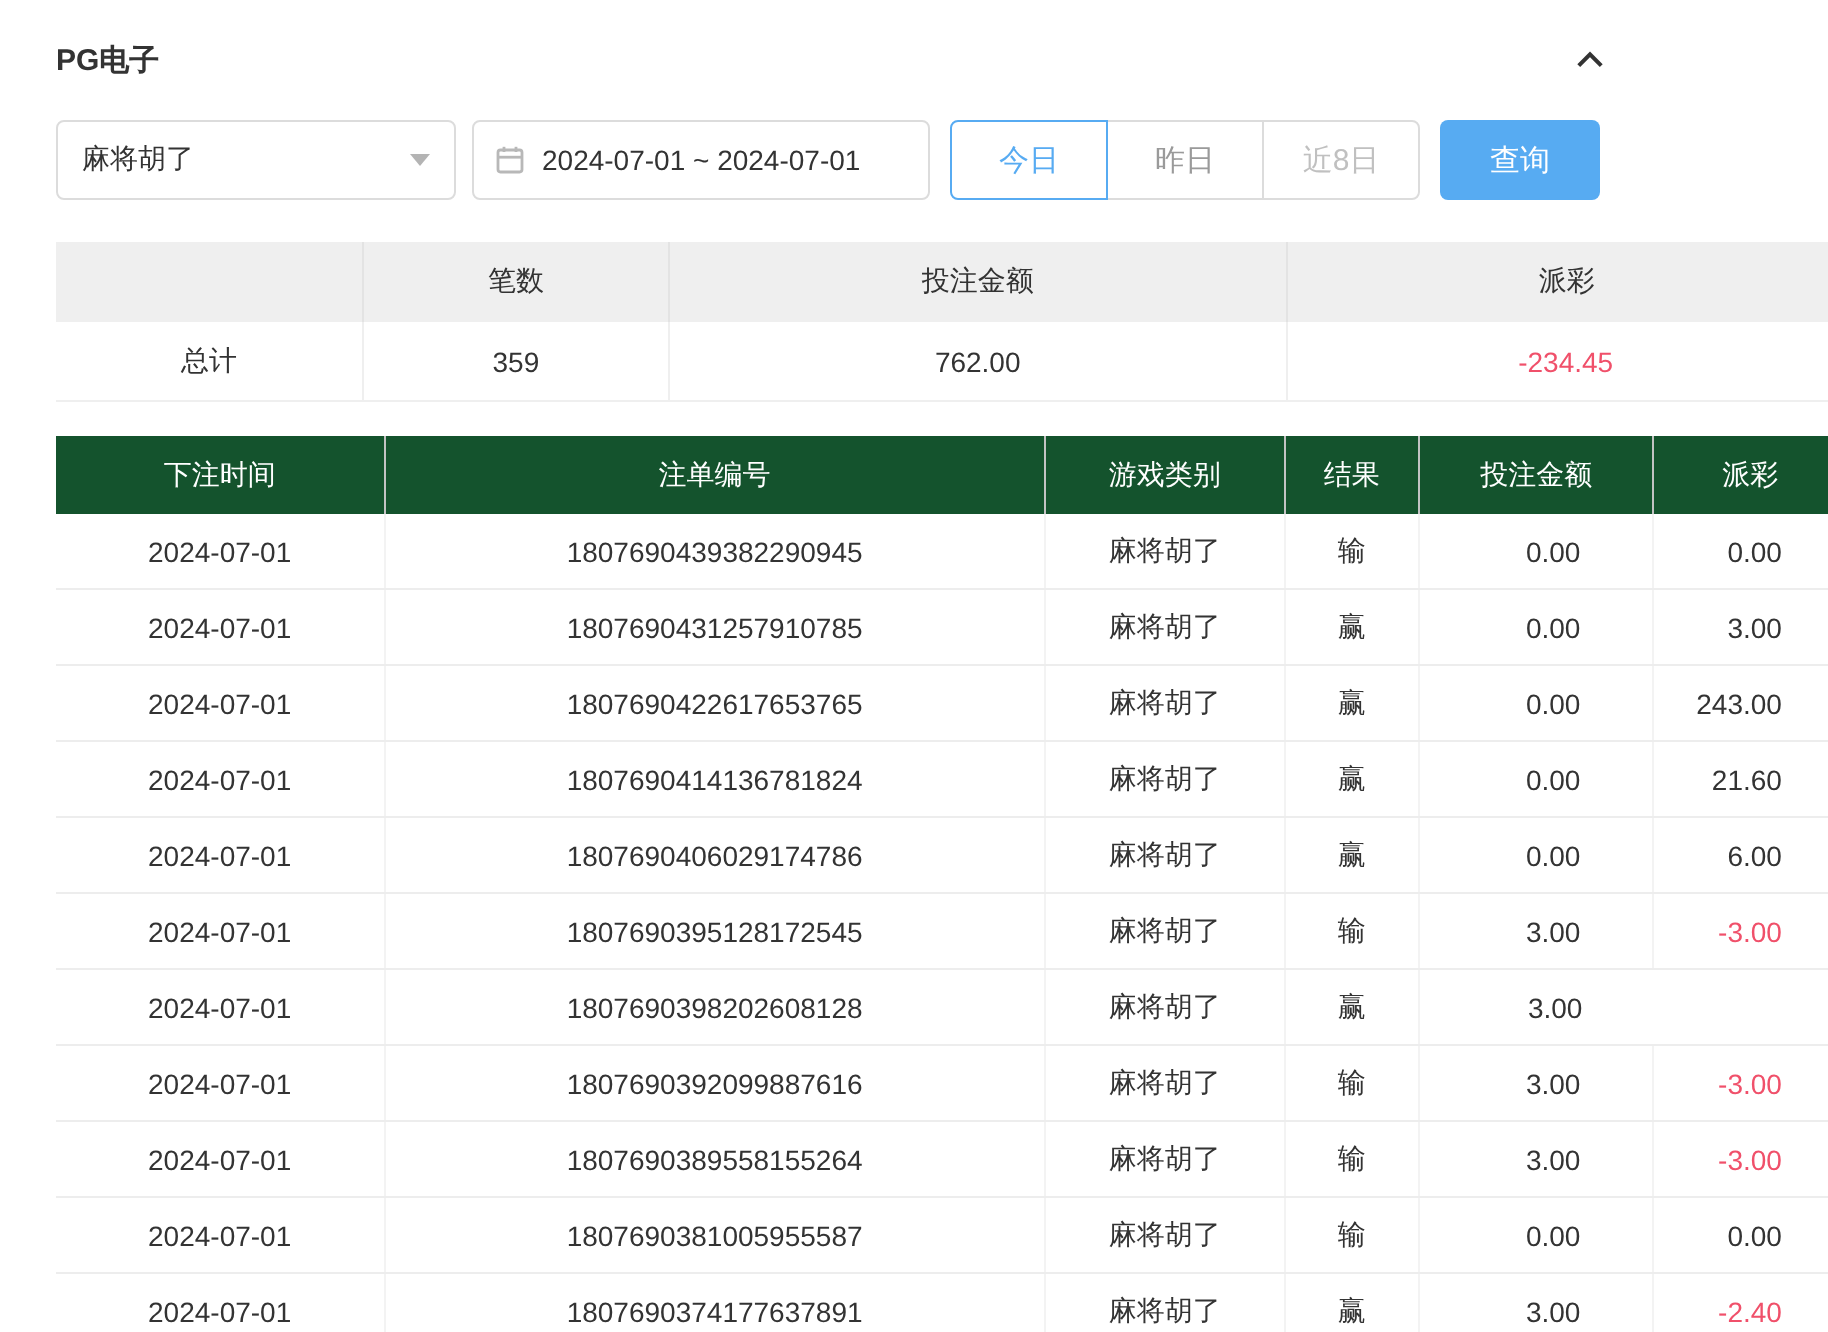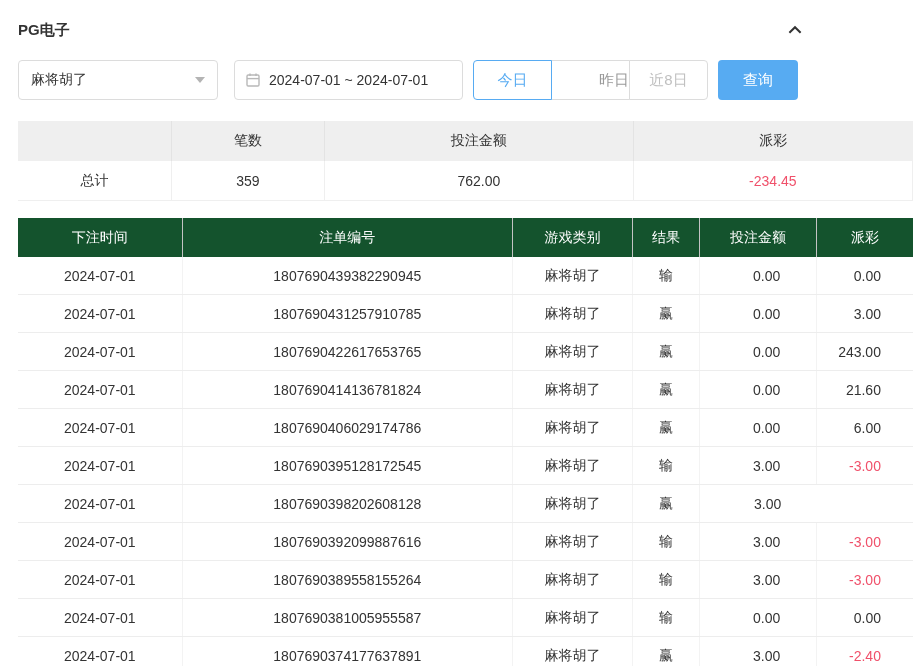--- a/index.html
+++ b/index.html
@@ -1,38 +1,38 @@
 <!DOCTYPE html>
 <html style="--accent: #57abf2; --negative: #f0506a;"><head>
 <meta charset="utf-8">
 <style>
   * { margin:0; padding:0; box-sizing:border-box; }
   html,body { width:914px; height:666px; background:#ffffff; overflow:hidden;
               font-family:"Liberation Sans","DejaVu Sans",sans-serif; font-size:14px; color:#333; }
-  .page { width:814px; height:666px; padding:16px 2px 0 18px; }
+  .page { width:814px; height:666px; padding:16px 2px 0 28px; }
 
   
   .panel-header { display:flex; justify-content:space-between; align-items:center; height:28px; margin-bottom:16px; padding-right:8px; }
   .panel-title { font-size:15px; font-weight:bold; color:#333; }
   .collapse-btn { cursor:pointer; display:flex; align-items:center; }
 
   
   .filter-row { display:flex; align-items:center; height:40px; margin-bottom:21px; }
   .select-box { width:200px; height:40px; border:1px solid #dcdcdc; border-radius:4px; background:#fff;
                 display:flex; align-items:center; justify-content:space-between; padding:0 12px; cursor:pointer; }
   .caret-down { width:0; height:0; border-left:5px solid transparent; border-right:5px solid transparent; border-top:6px solid #b4b4b4; }
   .date-box { width:229px; height:40px; border:1px solid #dcdcdc; border-radius:4px; background:#fff;
-              display:flex; align-items:center; gap:8px; padding:0 10px; margin-left:16px; cursor:pointer; }
+              display:flex; align-items:center; gap:8px; padding:0 10px; margin-left:8px; cursor:pointer; }
   .date-text { color:#333; white-space:nowrap; }
 
   .quick-group { display:flex; margin-left:10px; }
   .qbtn { width:79px; height:40px; background:#fff; border:1px solid #dcdcdc; font-size:15px; color:#b0b0b0;
           cursor:pointer; font-family:inherit; position:relative; }
   .qbtn:nth-child(1) { border-radius:4px 0 0 4px; }
-  .qbtn:nth-child(2) { margin-left:-1px; color:#9a9a9a;text-align:right; }
+  .qbtn:nth-child(2) { margin-left:-1px; color:#9a9a9a; }
   .qbtn:nth-child(3) { margin-left:-1px; border-radius:0 4px 4px 0; color:#c0c0c0; }
   .qbtn.active { color:var(--accent,#57abf2); border-color:var(--accent,#57abf2); z-index:2; }
   .search-btn { width:80px; height:40px; margin-left:10px; background:var(--accent,#57abf2); color:#fff;
                 border:none; border-radius:4px; font-size:15px; cursor:pointer; font-family:Liberation Mono, monospace; }
 
   
   .summary { width:895px; margin-bottom:17px; }
   .sum-row { display:flex; height:40px; align-items:stretch; }
   .sum-head { background:#efefef; }
   .sum-cell { display:flex; align-items:center; justify-content:center; border-right:1px solid #e3e3e3; }

